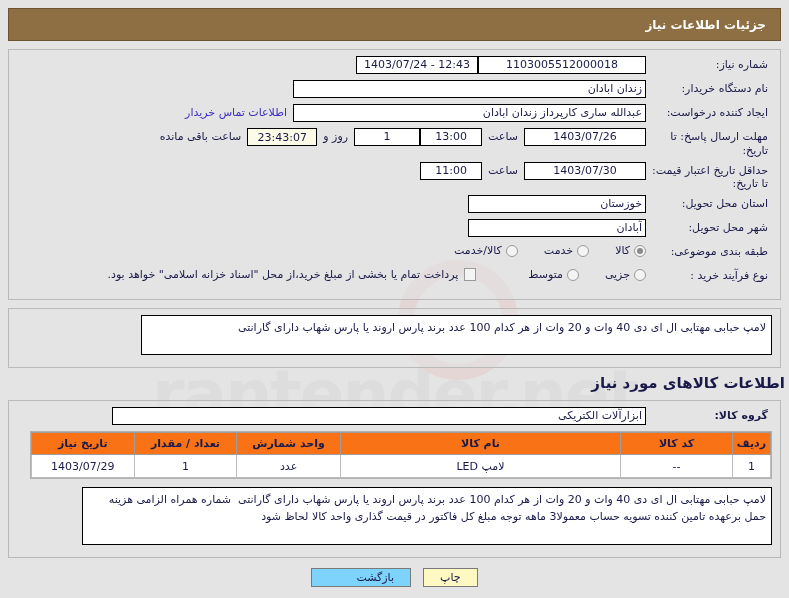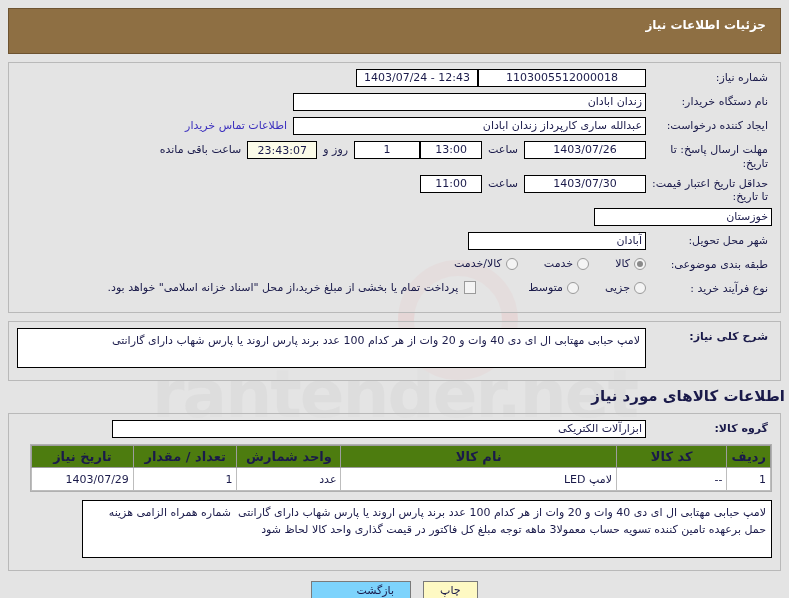--- a/index.html
+++ b/index.html
@@ -51,21 +51,21 @@
 
   
   .header-wrap {
     position: relative;
     z-index: 2;
     padding: 8px 8px 0 8px;
   }
   .header-bar {
     background: #8e6f43;
     border: 1px solid #6d5331;
-    height: 46px;
+    height: 33px;
     line-height: 33px;
     color: #ffffff;
     font-size: 12px;
     font-weight: bold;
     text-align: right;
     padding: 0 14px 0 0;
     box-sizing: border-box;
   }
 
   
@@ -238,35 +238,36 @@
     background: #ffffff;
     margin: 0 0 8px 0;
     width: 740px;
   }
   table.grid {
     border-collapse: collapse;
     width: 100%;
     font-size: 11px;
   }
   table.grid th {
-    background: #4d7c0f;
+    background: #f97316;
     border: 1px solid #9d9d9d;
     color: #1a1a4a;
     font-weight: bold;
-    font-size: 13px;
+    font-size: 11px;
     height: 21px;
     padding: 0 4px;
     text-align: center;
     white-space: nowrap;
     margin-top: 44px;
   }
   table.grid td {
     border: 1px solid #bdbdbd;
     height: 22px;
     padding: 0 4px;
+    text-align: center;
     color: #1a1a4a;
     background: #ffffff;
     white-space: nowrap;
   }
   .col-radif { width: 26px; }
   .col-code  { width: 108px; }
   .col-name  { width: 290px; }
   .col-unit  { width: 96px; }
   .col-qty   { width: 96px; }
   .col-date  { width: 96px; }
@@ -338,20 +339,21 @@
     </div>
 
     <div class="frow">
       <div class="lbl">حداقل تاریخ اعتبار قیمت: تا تاریخ:</div>
       <input class="inp w-date center" readonly="" value="1403/07/30" style="">
       <div class="inline-txt">ساعت</div>
       <input class="inp w-time center" readonly="" value="11:00" style="">
     </div>
 
     <div class="frow">
+      <div class="lbl">استان محل تحویل:</div>
       <input class="inp w-prov" readonly="" value="خوزستان" style="">
     </div>
 
     <div class="frow">
       <div class="lbl">شهر محل تحویل:</div>
       <input class="inp w-city" readonly="" value="آبادان" style="">
     </div>
 
     <div class="frow">
       <div class="lbl">طبقه بندی موضوعی:</div>
@@ -388,21 +390,20 @@
         </div>
       </div>
     </div>
 
   </div>
 </div>
 
 <div class="panel">
   <div class="panel-inner">
     <div class="frow">
-      <div class="lbl bold">شرح کلی نیاز:</div>
       <textarea class="ta ta-need" readonly="" style="">لامپ حبابی مهتابی ال ای دی 40 وات و 20 وات از هر کدام 100 عدد برند پارس اروند یا پارس شهاب دارای گارانتی</textarea>
     </div>
   </div>
 </div>
 
 <div class="section-title">اطلاعات کالاهای مورد نیاز</div>
 
 <div class="panel">
   <div class="panel-inner">
 

